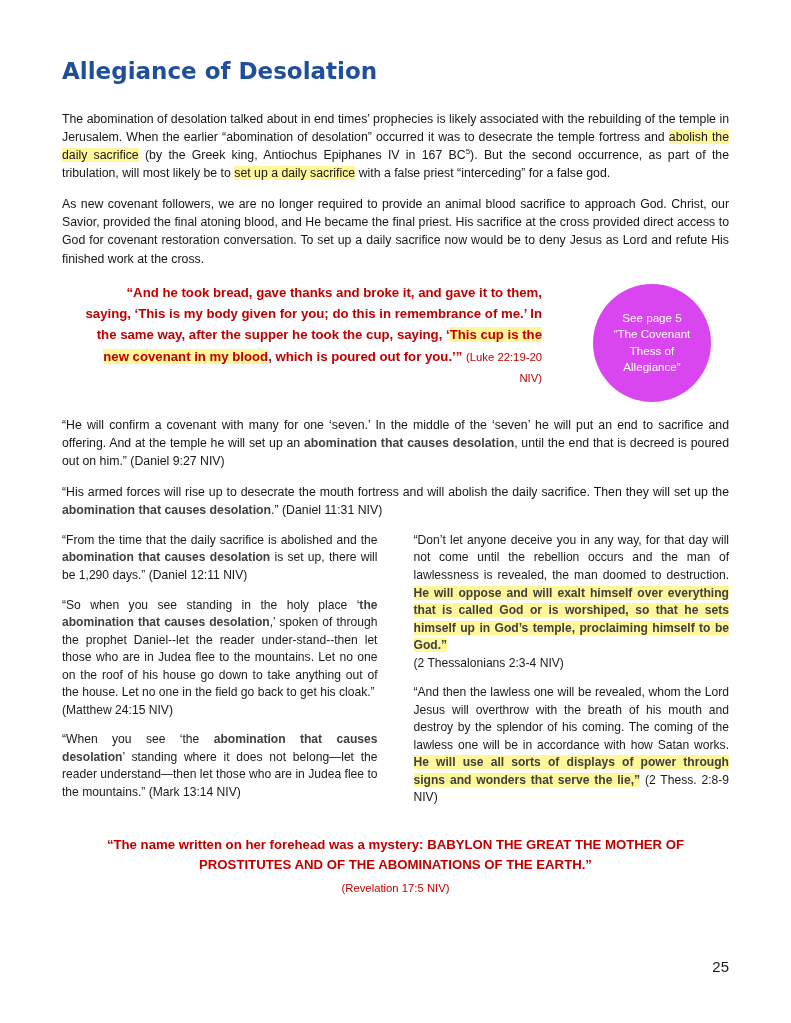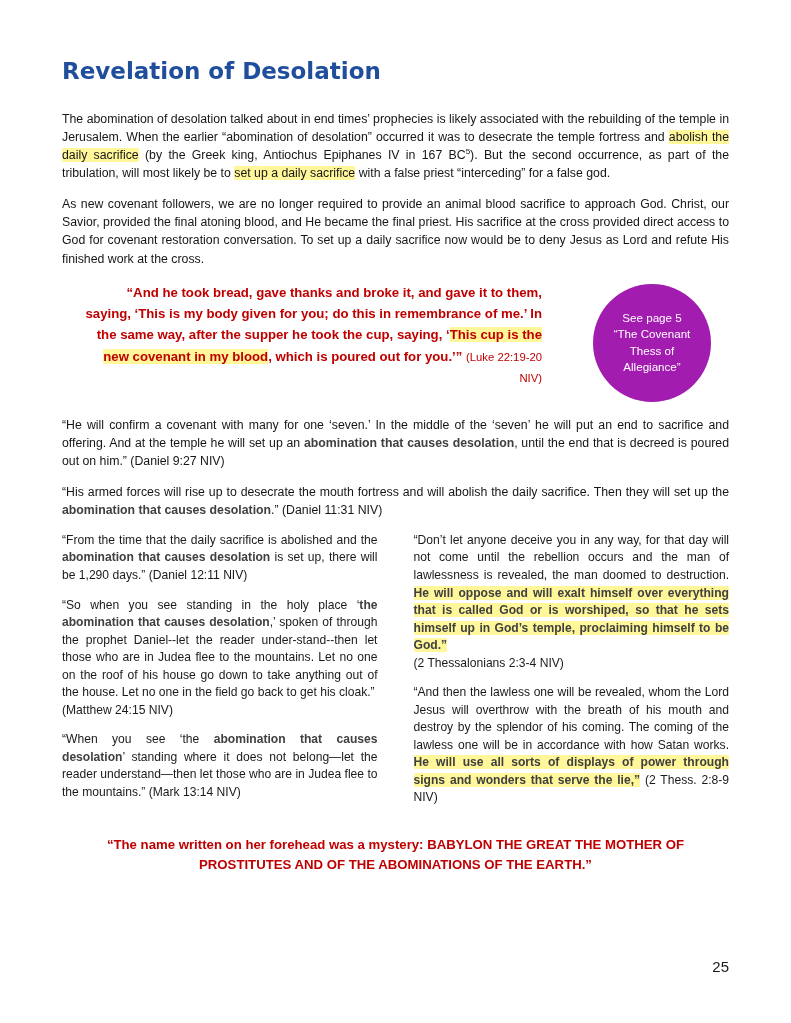--- a/index.html
+++ b/index.html
@@ -67,21 +67,21 @@
     font-size: 11.3px;
     color: #C00000;
   }
   .circle {
     position: absolute;
     right: 18px;
     top: 2px;
     width: 118px;
     height: 118px;
     border-radius: 50%;
-    background: #a21caf;
+    background: #d946ef;
     color: #ffffff;
     font-size: 11.6px;
     line-height: 1.42;
     display: flex;
     align-items: center;
     justify-content: center;
     text-align: center;
     box-sizing: border-box;
     padding: 6px;
   }
@@ -120,21 +120,21 @@
     font-size: 15px;
     color: #1a1a1a;
   }
   sup { font-size: 8px; }
 </style>
 </head>
 <body>
 
 <div class="page">
 
-  <h1 class="title">Revelation of Desolation</h1>
+  <h1 class="title">Allegiance of Desolation</h1>
 
   <p class="body"><span>The abomination of desolation talked about in end times’ prophecies is likely associated with the rebuilding of the temple in Jerusalem. When the earlier “abomination of desolation” occurred it was to desecrate the temple fortress and </span><span class="hl">abolish the daily sacrifice</span><span> (by the Greek king, Antiochus Epiphanes IV in 167 BC</span><sup>5</sup><span>). But the second occurrence, as part of the tribulation, will most likely be to </span><span class="hl">set up a daily sacrifice</span><span> with a false priest “interceding” for a false god.</span></p>
 
   <p class="body">As new covenant followers, we are no longer required to provide an animal blood sacrifice to approach God. Christ, our Savior, provided the final atoning blood, and He became the final priest. His sacrifice at the cross provided direct access to God for covenant restoration conversation. To set up a daily sacrifice now would be to deny Jesus as Lord and refute His finished work at the cross.</p>
 
   <div class="quote-row">
     <div class="big-quote"><span>“And he took bread, gave thanks and broke it, and gave it to them, saying, ‘This is my body given for you; do this in remembrance of me.’ In the same way, after the supper he took the cup, saying, ‘</span><span class="hl">This cup is the new covenant in my blood</span><span>, which is poured out for you.’” </span><span class="ref">(Luke 22:19-20 NIV)</span></div>
     <div class="circle">
       <div>
         <div>See page 5</div>
@@ -156,16 +156,17 @@
       <p><span>“When you see ‘the </span><span class="red">abomination that causes desolation</span><span>’ standing where it does not belong—let the reader understand—then let those who are in Judea flee to the mountains.” (Mark 13:14  NIV)</span></p>
     </div>
     <div class="col">
       <p><span>“Don’t let anyone deceive you in any way, for that day will not come until the rebellion occurs and the man of lawlessness is revealed, the man doomed to destruction. </span><span class="hl red">He will oppose and will exalt himself over everything that is called God or is worshiped, so that he sets himself up in God’s temple, proclaiming himself to be God.”</span><br><span>(2 Thessalonians 2:3-4 NIV)</span></p>
       <p><span>“And then the lawless one will be revealed, whom the Lord Jesus will overthrow with the breath of his mouth and destroy by the splendor of his coming. The coming of the lawless one will be in accordance with how Satan works. </span><span class="hl red">He will use all sorts of displays of power through signs and wonders that serve the lie,”</span><span> (2 Thess. 2:8-9 NIV)</span></p>
     </div>
   </div>
 
   <div class="closing">
     <span>“The name written on her forehead was a mystery: BABYLON THE GREAT THE MOTHER OF PROSTITUTES AND OF THE ABOMINATIONS OF THE EARTH.”</span>
+    <span class="ref">(Revelation 17:5 NIV)</span>
   </div>
 
   <div class="page-number">25</div>
 </div>
 
 </body></html>

